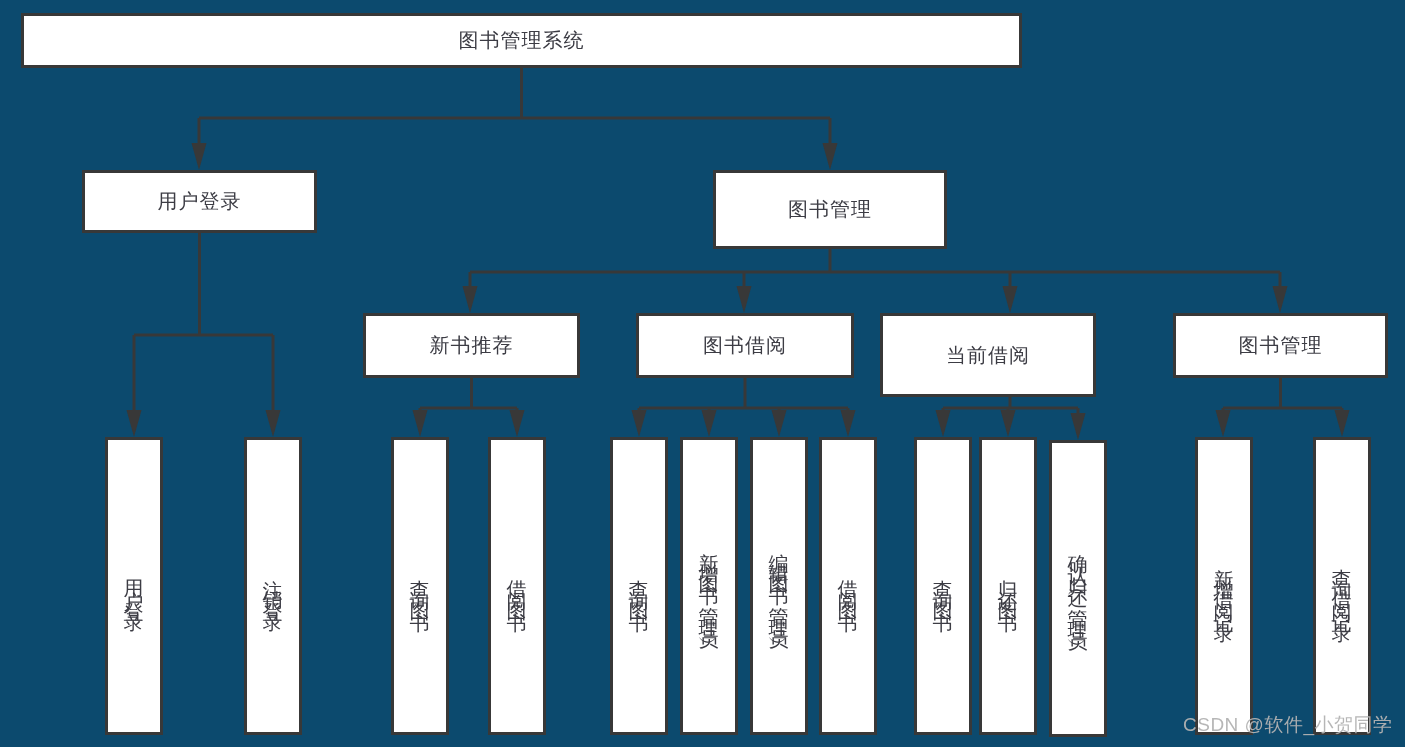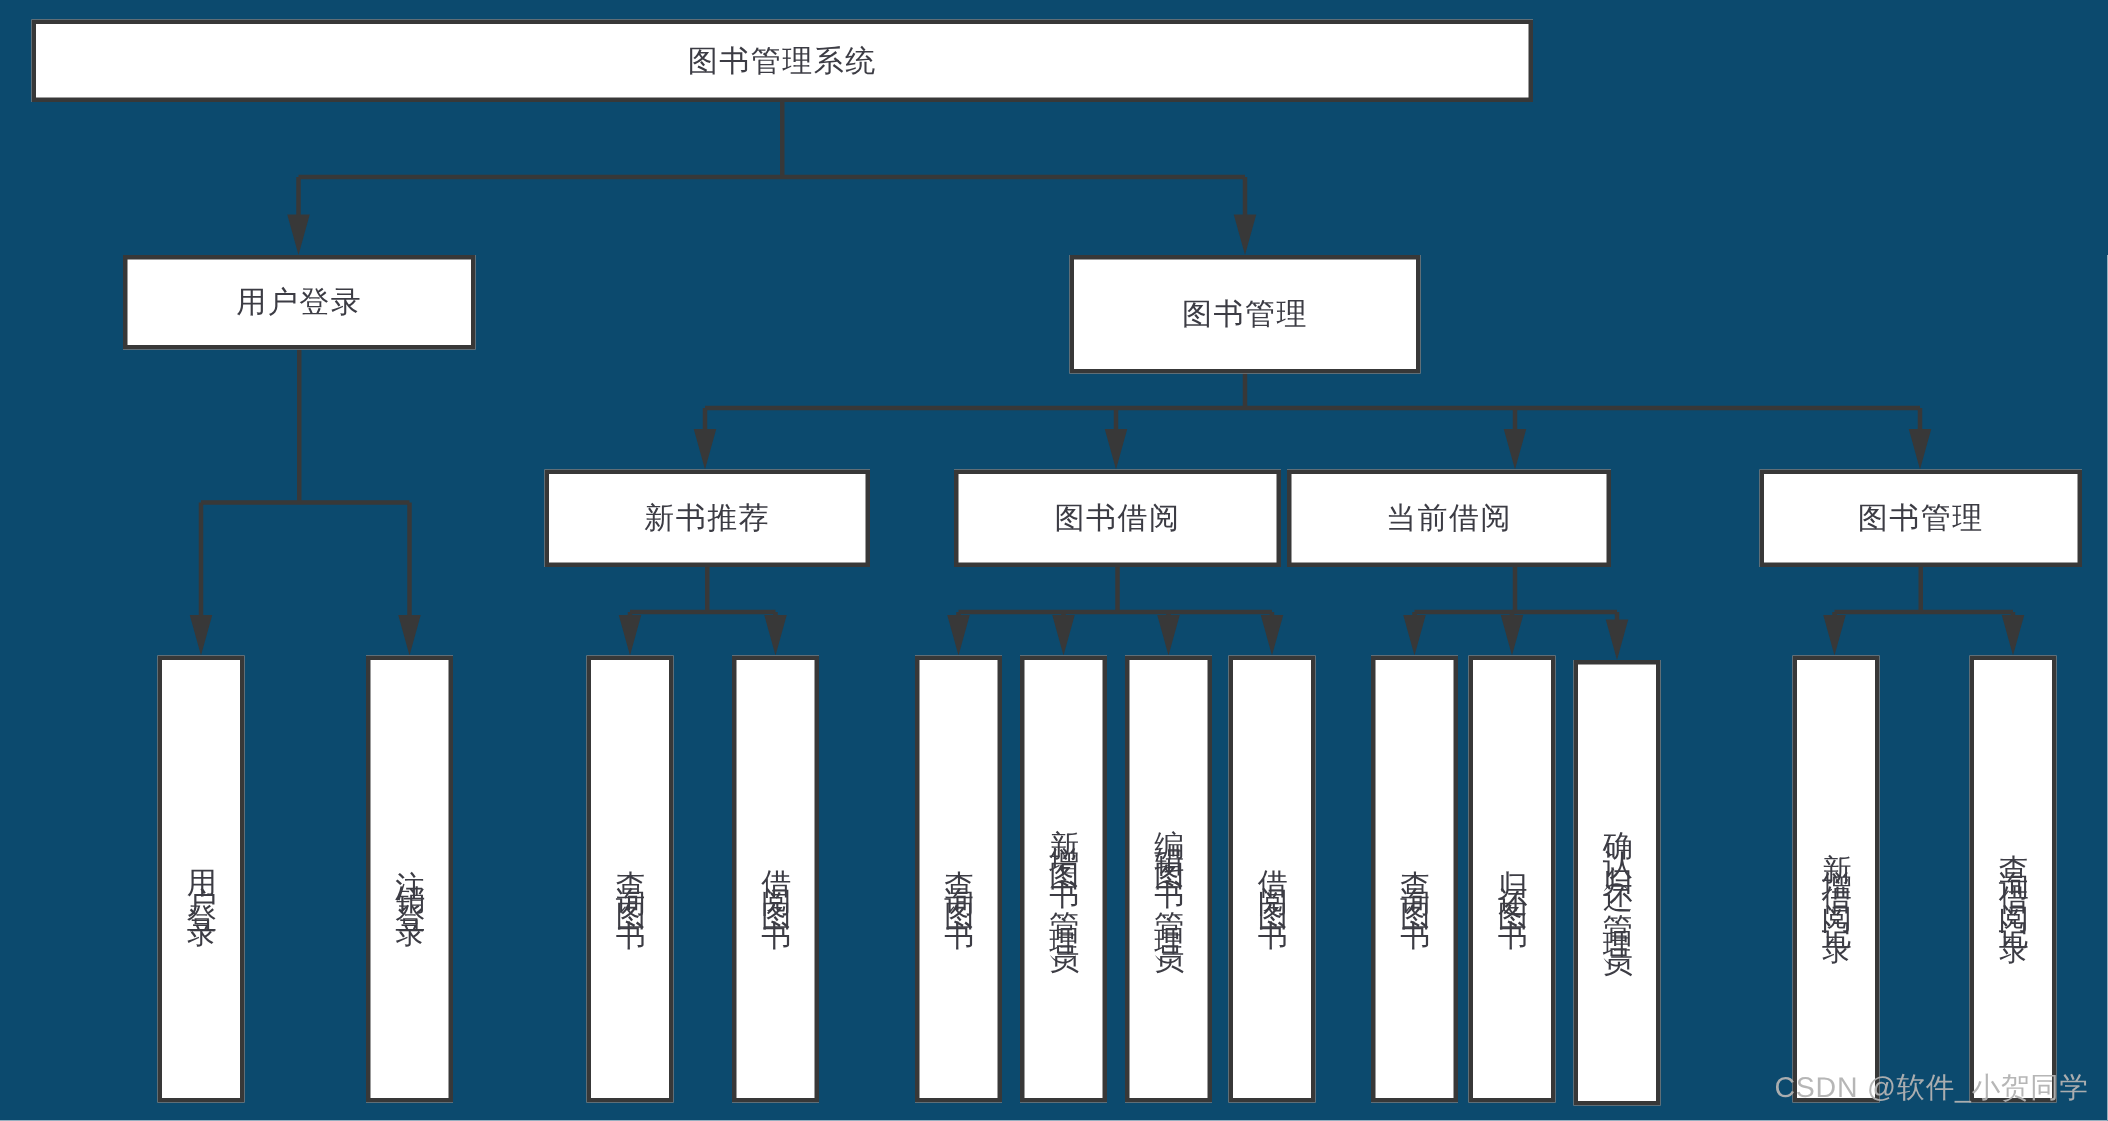--- a/index.html
+++ b/index.html
@@ -112,21 +112,21 @@
   <div class="box h" style="left:713px; top:170px; width:234px; height:79px;">
     <span>图书管理</span>
   </div>
 
   <div class="box h" style="left:636px; top:313px; width:218px; height:65px;">
     <span>图书借阅</span>
   </div>
   <div class="box h" style="left:363px; top:313px; width:217px; height:65px;">
     <span>新书推荐</span>
   </div>
-  <div class="box h" style="left:858px; top:313px; width:216px; height:65px;text-align:right;">
+  <div class="box h" style="left:880px; top:313px; width:216px; height:84px;text-align:right;">
     <span>当前借阅</span>
   </div>
   <div class="box h" style="left:1173px; top:313px; width:215px; height:65px;">
     <span>图书管理</span>
   </div>
 
   <div class="box v" style="left:105px; top:437px; width:58px; height:298px;">
     <span>用户登录</span>
   </div>
   <div class="box v" style="left:244px; top:437px; width:58px; height:298px;">

